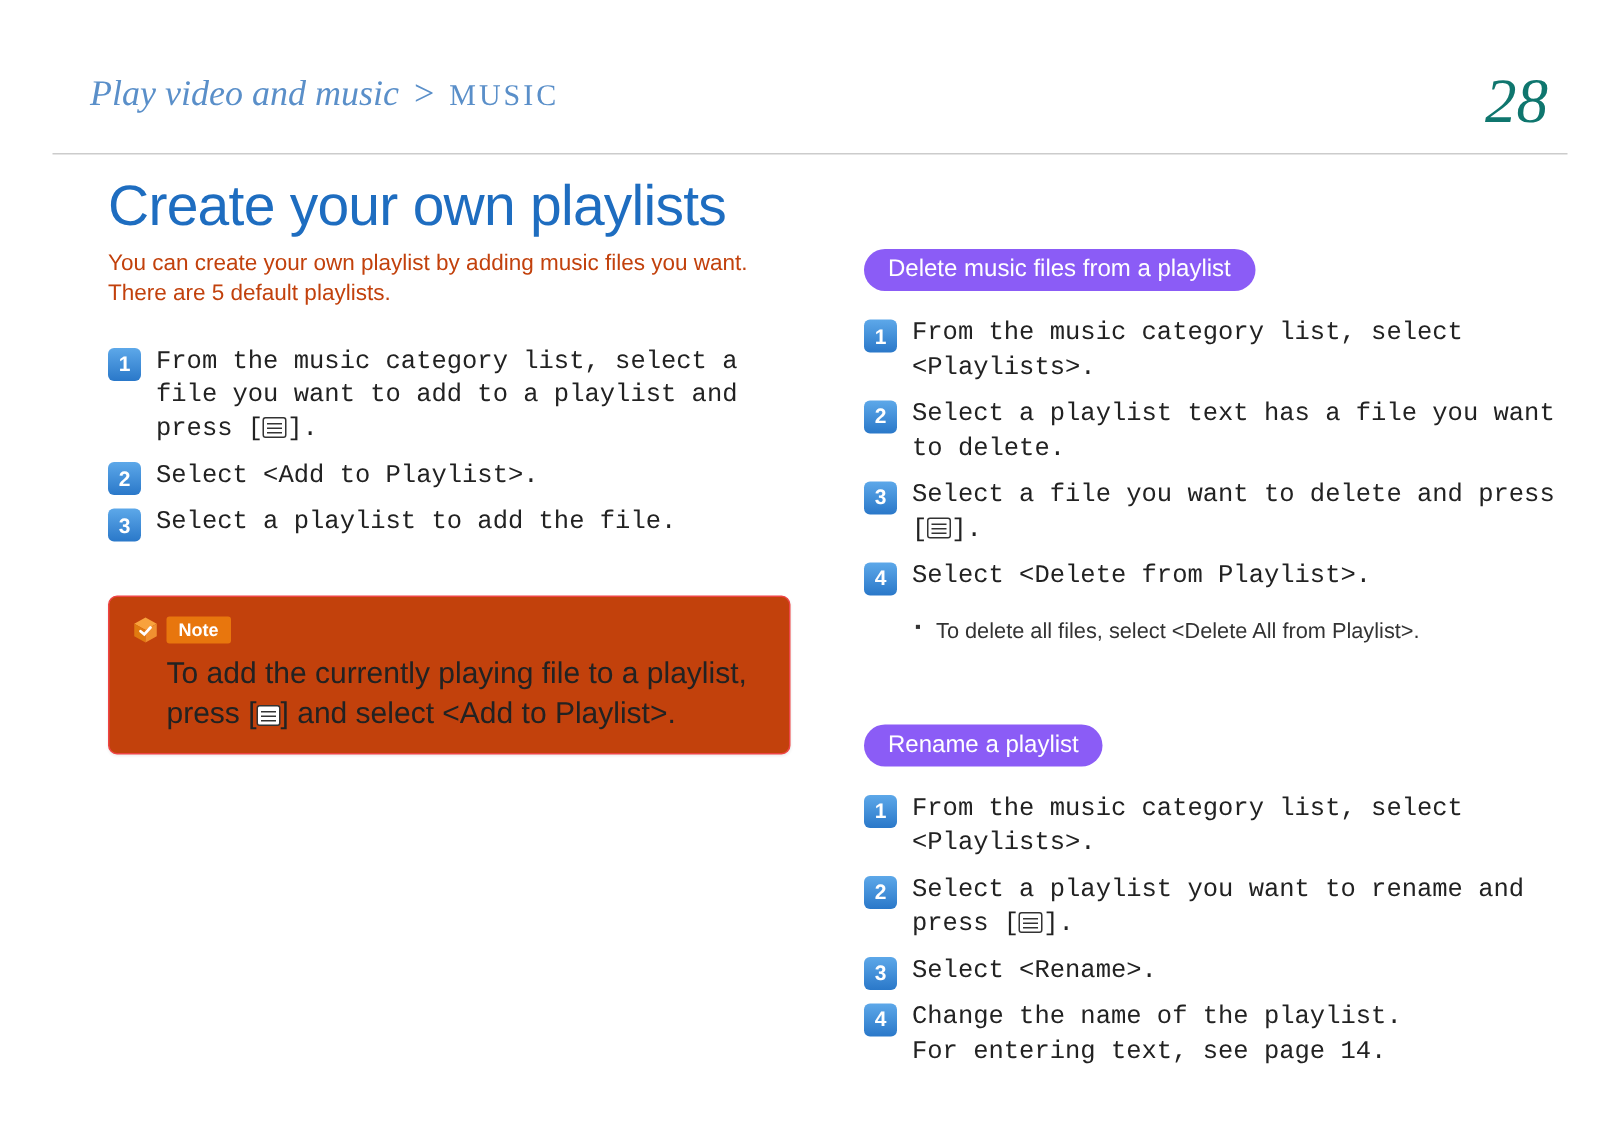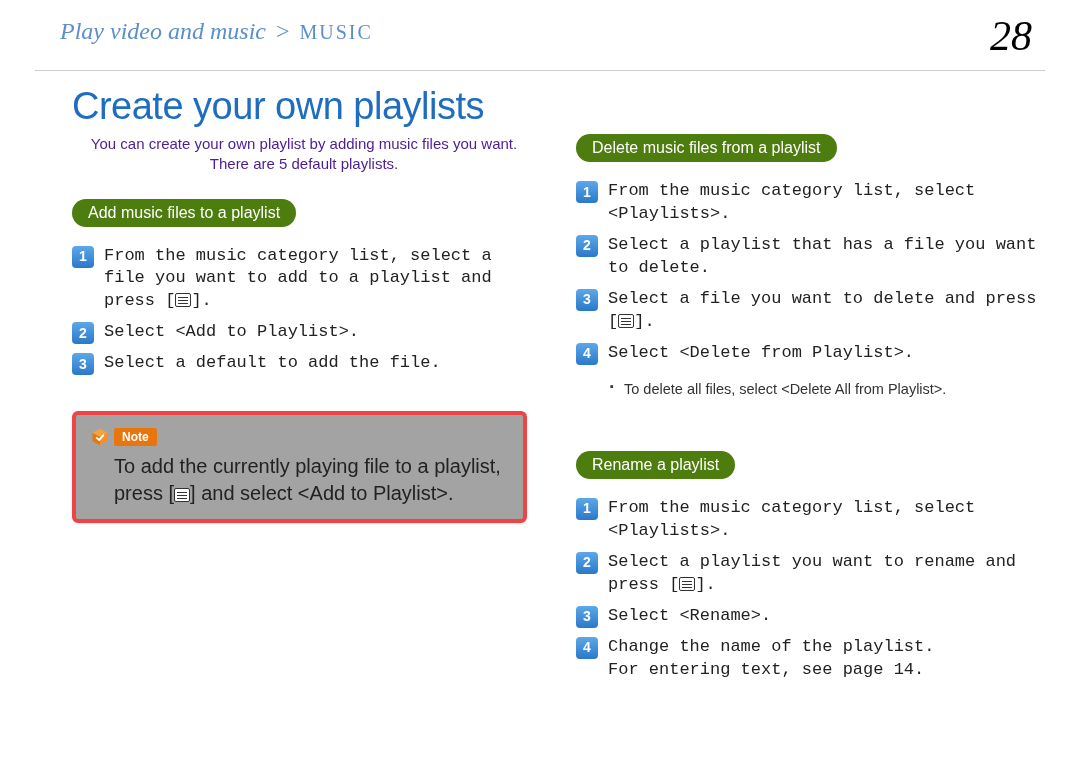--- a/index.html
+++ b/index.html
@@ -9,41 +9,42 @@
     width: 1080px;
     height: 762px;
     position: relative;
   }
   .header {
     padding: 18px 40px 10px 60px;
     display: flex;
     justify-content: space-between;
     align-items: flex-start;
     border-bottom: none;
+    margin-top: 32px;
   }
   .breadcrumb {
     font-family: Georgia, 'Times New Roman', serif;
     font-style: italic;
     color: #5A8FC9;
     font-size: 24px;
   }
   .breadcrumb .chevron {
     font-style: normal;
     margin: 0 4px;
   }
   .breadcrumb .section {
     font-style: normal;
     letter-spacing: 2px;
     font-size: 20px;
   }
   .page-number {
     font-family: Georgia, 'Times New Roman', serif;
     font-style: italic;
     font-size: 42px;
-    color: #000000;
+    color: #0f766e;
     margin-top: -6px;
     margin-right: 8px;
   }
   .divider {
     width: 1010px;
     margin: 0 auto 0 auto;
     height: 1px;
     background: #ccc;
   }
   .page-title {
@@ -60,26 +61,25 @@
     padding: 0 40px 0 72px;
   }
   .col {
     flex: 1;
     min-width: 0;
   }
   .intro {
     font-size: 15px;
     line-height: 1.35;
     margin-bottom: 24px;
-    color: #4c1d95;
-    text-align: center;
+    color: #c2410c;
   }
   .subheading-pill {
     display: inline-block;
-    background: #4d7c0f;
+    background: #8b5cf6;
     color: #fff;
     font-size: 16px;
     padding: 5px 16px 5px 16px;
     border-radius: 14px;
     margin-bottom: 18px;
   }
   .steps {
     margin-bottom: 22px;
   }
   .step {
@@ -121,22 +121,22 @@
   }
   .bullet::before {
     content: "▪";
     position: absolute;
     left: 0;
     top: 0;
     font-size: 11px;
     color: #333;
   }
   .note-box {
-    background: #a3a3a3;
-    border: 4px solid #ef4444;
+    background: #c2410c;
+    border: 1px solid #ef4444;
     border-radius: 6px;
     padding: 12px 14px 12px 14px;
     margin-top: 36px;
     width: 455px;
     box-shadow: 0 1px 2px rgba(0,0,0,0.08);
   }
   .note-header {
     display: flex;
     align-items: center;
     gap: 4px;
@@ -199,34 +199,33 @@
 </div>
 <div class="divider"></div>
 
 <h1 class="page-title">Create your own playlists</h1>
 
 <div class="columns">
 
   <div class="col">
     <p class="intro">You can create your own playlist by adding music files you want. There are 5 default playlists.</p>
 
-    <div class="subheading-pill">Add music files to a playlist</div>
 
     <div class="steps">
       <div class="step">
         <div class="step-num">1</div>
         <div class="step-text">From the music category list, select a file you want to add to a playlist and press [<span class="menu-icon"></span>].</div>
       </div>
       <div class="step">
         <div class="step-num">2</div>
         <div class="step-text">Select &lt;Add to Playlist&gt;.</div>
       </div>
       <div class="step">
         <div class="step-num">3</div>
-        <div class="step-text">Select a default to add the file.</div>
+        <div class="step-text">Select a playlist to add the file.</div>
       </div>
     </div>
 
     <div class="note-box">
       <div class="note-header">
         <svg class="cube-icon" viewBox="0 0 24 24">
           <path d="M12 2 L21 7 L12 12 L3 7 Z" fill="#f8a23d"></path>
           <path d="M3 7 L12 12 L12 22 L3 17 Z" fill="#e07a10"></path>
           <path d="M21 7 L12 12 L12 22 L21 17 Z" fill="#f09030"></path>
           <path d="M8 13 L11 15.5 L16 10" stroke="#fff" stroke-width="2.2" fill="none" stroke-linecap="round"></path>
@@ -241,21 +240,21 @@
 
     <div class="right-section">
       <div class="subheading-pill">Delete music files from a playlist</div>
       <div class="steps" style="margin-bottom:6px">
         <div class="step">
           <div class="step-num">1</div>
           <div class="step-text">From the music category list, select &lt;Playlists&gt;.</div>
         </div>
         <div class="step">
           <div class="step-num">2</div>
-          <div class="step-text">Select a playlist that has a file you want to delete.</div>
+          <div class="step-text">Select a playlist text has a file you want to delete.</div>
         </div>
         <div class="step">
           <div class="step-num">3</div>
           <div class="step-text">Select a file you want to delete and press [<span class="menu-icon"></span>].</div>
         </div>
         <div class="step">
           <div class="step-num">4</div>
           <div class="step-text">Select &lt;Delete from Playlist&gt;.</div>
         </div>
       </div>

